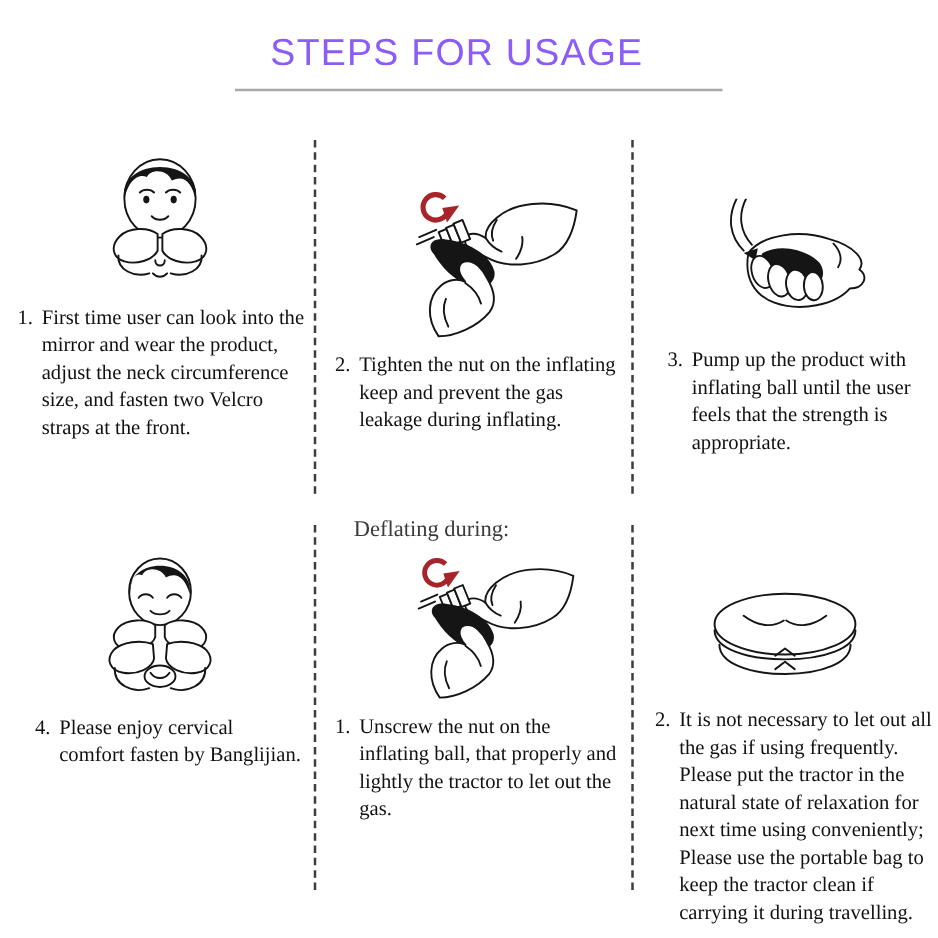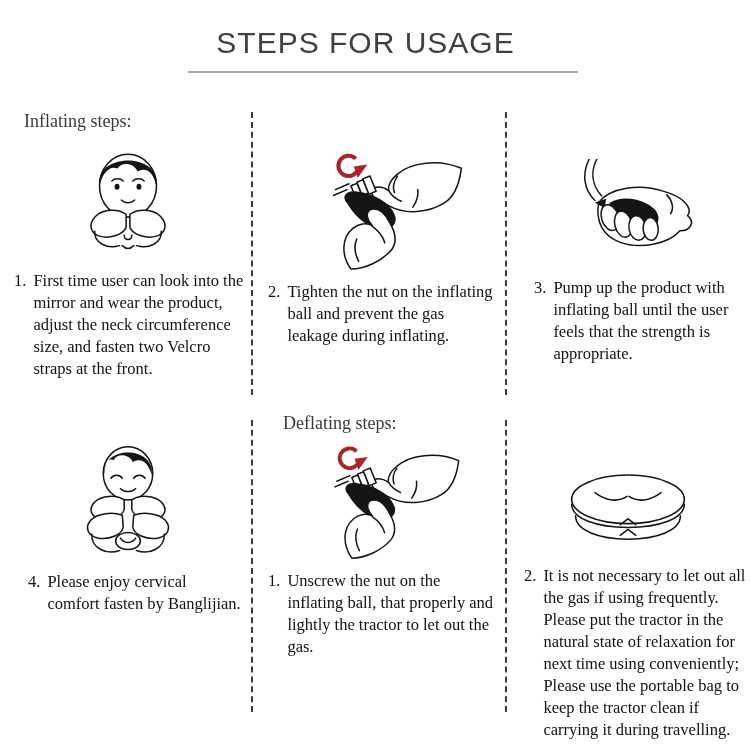--- a/index.html
+++ b/index.html
@@ -1,20 +1,20 @@
 <!DOCTYPE html>
 <html><head>
 <meta charset="utf-8">
 <style>
   html,body{margin:0;padding:0;background:#fff;}
   #page{position:relative;width:750px;height:750px;background:#ffffff;overflow:hidden;
         font-family:"Liberation Serif",serif;color:#141414;}
   .title{position:absolute;top:26px;left:0;width:731px;text-align:center;
          font-family:"Liberation Sans",sans-serif;font-size:30px;font-weight:500;
-         letter-spacing:1px;color:#404040;}
+         letter-spacing:1px;color:#8b5cf6;}
   .title-rule{position:absolute;top:71px;left:188px;width:390px;height:2px;background:#a8a8a8;}
   .divider{position:absolute;width:0;border-left:2px dashed #3d3d3d;}
   .cell{position:absolute;}
   .section-label{font-size:18px;color:#3a3a3a;}
   .fig{display:flex;justify-content:center;}
   .step{display:flex;font-size:16.5px;line-height:1.33;color:#111;}
   .step .num{margin-right:7px;white-space:nowrap;}
   svg{display:block;}
   .ln{fill:none;stroke:#151515;stroke-width:1.6;stroke-linecap:round;stroke-linejoin:round;}
   .fillw{fill:#ffffff;stroke:#151515;stroke-width:1.6;stroke-linejoin:round;}
@@ -27,21 +27,20 @@
 
   <div class="title">STEPS FOR USAGE</div>
   <div class="title-rule"></div>
 
   <div class="divider" style="left:251px;top:112px;height:283px;"></div>
   <div class="divider" style="left:505px;top:112px;height:283px;"></div>
   <div class="divider" style="left:251px;top:420px;height:292px;"></div>
   <div class="divider" style="left:505px;top:420px;height:292px;"></div>
 
   <div class="cell" style="left:8px;top:105px;width:240px;">
-    <div class="section-label" style="margin:6px 0 0 16px;">Inflating steps:</div>
     <div class="fig" style="margin-top:10px;height:116px;">
       <svg width="96" height="116" viewBox="0 0 100 122">
         <ellipse class="fillw" cx="50" cy="46" rx="30" ry="33"></ellipse>
         <path class="blk" d="M20,48 C13,10 87,10 80,48 C77,32 70,26 60,31 C56,21 42,21 39,28 C31,24 22,33 20,48 Z"></path>
         <path class="ln" d="M33,41 C36,38 42,38 45,41"></path>
         <path class="ln" d="M55,41 C58,38 64,38 67,41"></path>
         <ellipse class="blk" cx="38.5" cy="47" rx="2.6" ry="3.2"></ellipse>
         <ellipse class="blk" cx="61.5" cy="47" rx="2.6" ry="3.2"></ellipse>
         <path class="ln" d="M43,61 C47,65 53,65 57,61"></path>
         <path class="fillw" d="M48,76 C40,70 24,70 16,78 C8,86 10,96 20,99 C30,102 44,98 48,90 Z"></path>
@@ -75,21 +74,21 @@
           <rect class="fillw" x="14" y="-2" width="8" height="17" stroke-width="1.3"></rect>
         </g>
         <path class="blk" d="M52,58 C46,52 50,44 62,46 C80,48 98,58 102,72 C104,82 94,88 82,84 C68,80 58,68 52,58 Z"></path>
         <path class="fillw" d="M56,126 C46,112 46,94 58,84 C64,79 72,78 78,81 C70,72 72,64 80,64 C86,64 92,70 96,78 C102,88 104,98 98,106 C88,118 70,126 56,126 Z"></path>
         <path class="ln" d="M78,82 C84,86 89,92 91,99"></path>
         <path class="ln" d="M64,118 C60,110 59,102 62,95"></path>
       </svg>
     </div>
     <div class="step" style="margin:10px 0 0 16px;width:228px;">
       <span class="num">2.</span>
-      <span class="txt">Tighten the nut on the inflating ball and prevent the gas leakage during inflating.</span>
+      <span class="txt">Tighten the nut on the inflating keep and prevent the gas leakage during inflating.</span>
     </div>
   </div>
 
   <div class="cell" style="left:506px;top:105px;width:244px;">
     <div class="fig" style="margin-top:54px;height:102px;">
       <svg width="142" height="102" viewBox="0 0 150 108">
         <path class="ln" d="M34,0 C26,16 28,32 40,44" stroke-width="2"></path>
         <path class="ln" d="M42,0 C35,14 37,28 47,39" stroke-width="2"></path>
         <path class="fillw" d="M44,46 C56,30 88,26 112,34 C134,40 144,52 138,60 C146,66 142,76 130,76 C118,90 88,96 66,88 C50,82 40,68 44,46 Z"></path>
         <path class="blk" d="M56,46 C70,38 92,42 104,54 C110,62 108,72 96,75 C82,78 64,70 57,59 C54,54 54,49 56,46 Z"></path>
@@ -125,21 +124,21 @@
         <path class="ln" d="M48,100 C52,106 60,106 64,100"></path>
       </svg>
     </div>
     <div class="step" style="margin:10px 0 0 20px;width:214px;">
       <span class="num">4.</span>
       <span class="txt">Please enjoy cervical comfort fasten by Banglijian.</span>
     </div>
   </div>
 
   <div class="cell" style="left:252px;top:405px;width:253px;">
-    <div class="section-label" style="margin:8px 0 0 31px;">Deflating steps:</div>
+    <div class="section-label" style="margin:8px 0 0 31px;">Deflating during:</div>
     <div class="fig" style="margin-top:6px;height:120px;">
       <svg width="166" height="120" viewBox="0 0 170 128">
         <path d="M61,12 A10.5,10.5 0 1 0 63.5,23" fill="none" stroke="#a8242b" stroke-width="4.2"></path>
         <polygon points="59,20 73,18 63,32" fill="#a8242b"></polygon>
         <path class="fillw" d="M170,22 C146,12 118,16 104,28 C98,33 94,39 95,45 C88,40 80,40 78,45 C76,50 82,55 90,58 L96,61 C112,70 136,68 152,58 C162,52 168,38 170,22 Z"></path>
         <path class="ln" d="M104,30 C100,36 99,42 101,47"></path>
         <path class="ln" d="M95,45 C98,50 103,54 108,56"></path>
         <path class="ln" d="M120,62 C124,56 126,50 125,44"></path>
         <path class="ln" d="M40,44 L54,38"></path>
         <path class="ln" d="M38,50 L52,44"></path>

